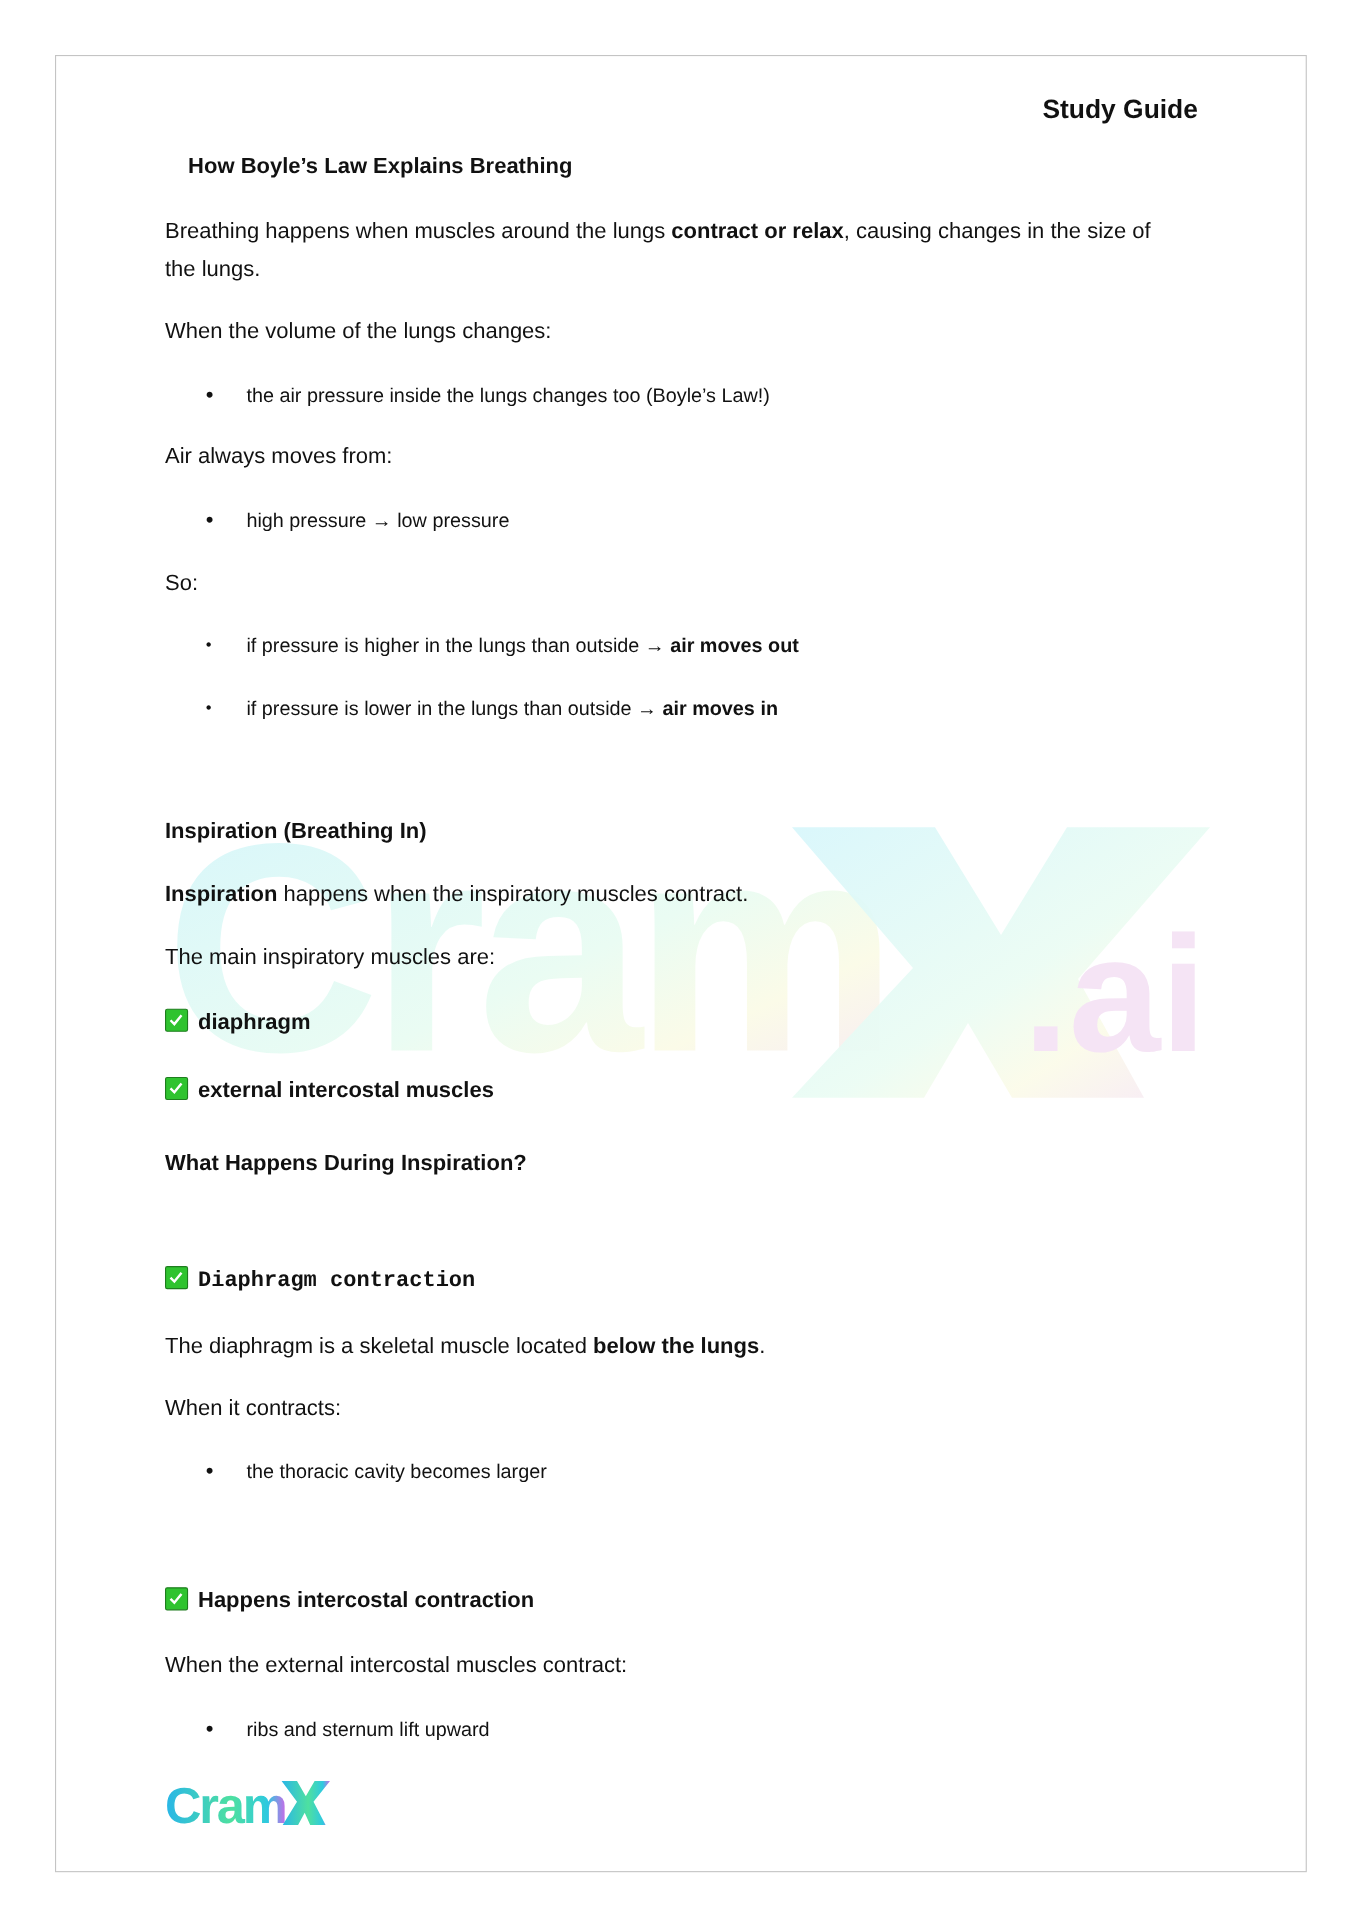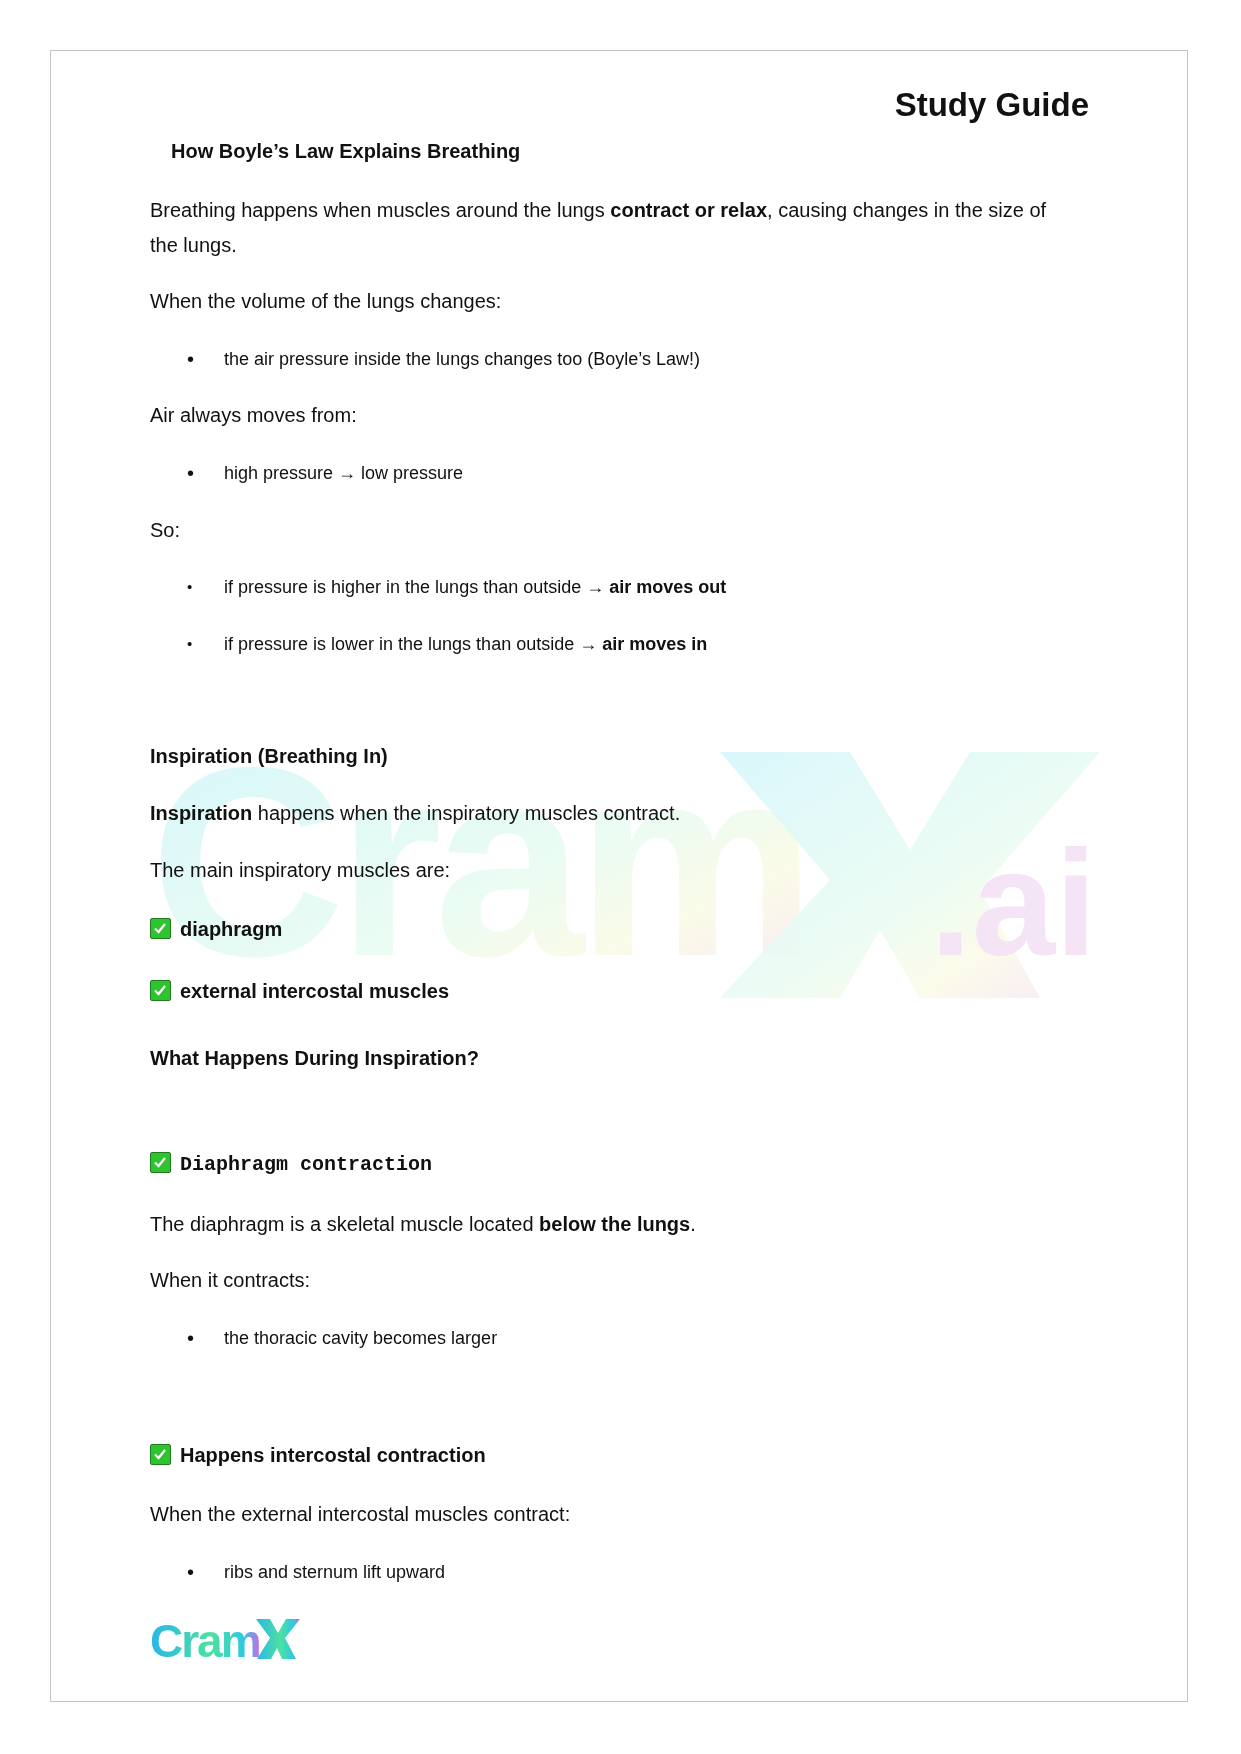--- a/index.html
+++ b/index.html
@@ -2,21 +2,21 @@
 <html><head>
 <meta charset="utf-8">
 <style>
   html, body { margin: 0; padding: 0; background: #ffffff; }
   body { width: 1241px; height: 1754px; position: relative; overflow: hidden;
          font-family: "Liberation Sans", sans-serif; color: #111; }
   .page-border { position: absolute; left: 50px; top: 50px; width: 1138px; height: 1652px;
                  border: 1.5px solid #c4c4c4; box-sizing: border-box; }
   .watermark { position: absolute; left: 150px; top: 740px; width: 950px; height: 270px;
                pointer-events: none; z-index: 0; }
-  .title { position: absolute; right: 152px; top: 86px; font-size: 33px; font-weight: bold; z-index: 1; }
+  .title { position: absolute; right: 152px; top: 86px; font-size: 24px; font-weight: bold; z-index: 1; }
   .line { position: absolute; left: 150px; font-size: 20px; line-height: 36px; white-space: nowrap; z-index: 1; }
   .heading { font-weight: bold; }
   .bullet { position: absolute; left: 187px; font-size: 20px; line-height: 36px; z-index: 1; }
   .bullet-text { position: absolute; left: 224px; font-size: 18px; line-height: 36px; white-space: nowrap; z-index: 1; }
   .bold { font-weight: bold; }
   .check { display: inline-block; width: 21px; height: 21px; background: #2fc32f; border: 1.5px solid #1e7d1e;
            box-sizing: border-box; vertical-align: -3px; margin-right: 9px; position: relative; border-radius: 2px; }
   .check svg { position: absolute; left: 2px; top: 2px; }
   .logo { position: absolute; left: 150px; top: 1615px; z-index: 1; }
 </style>

